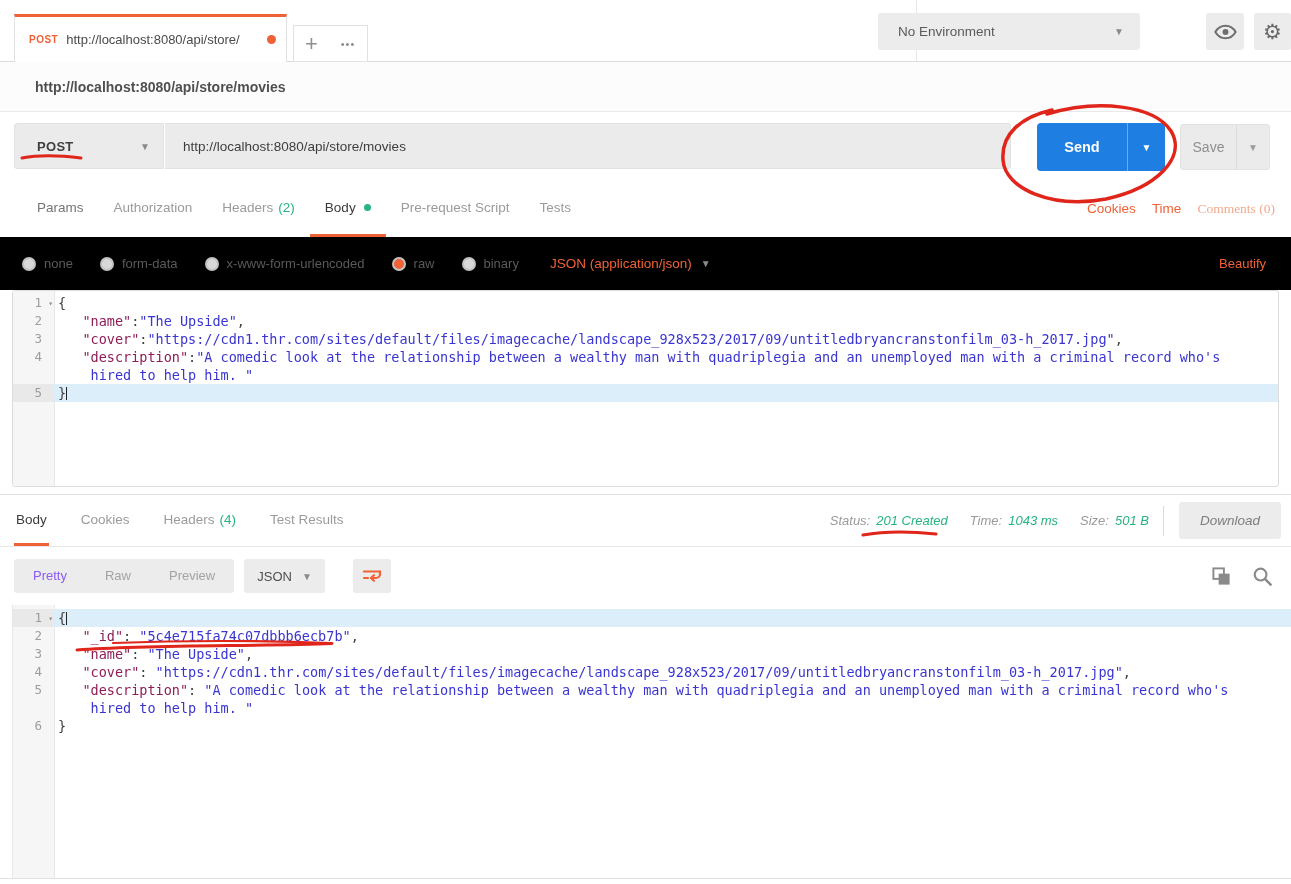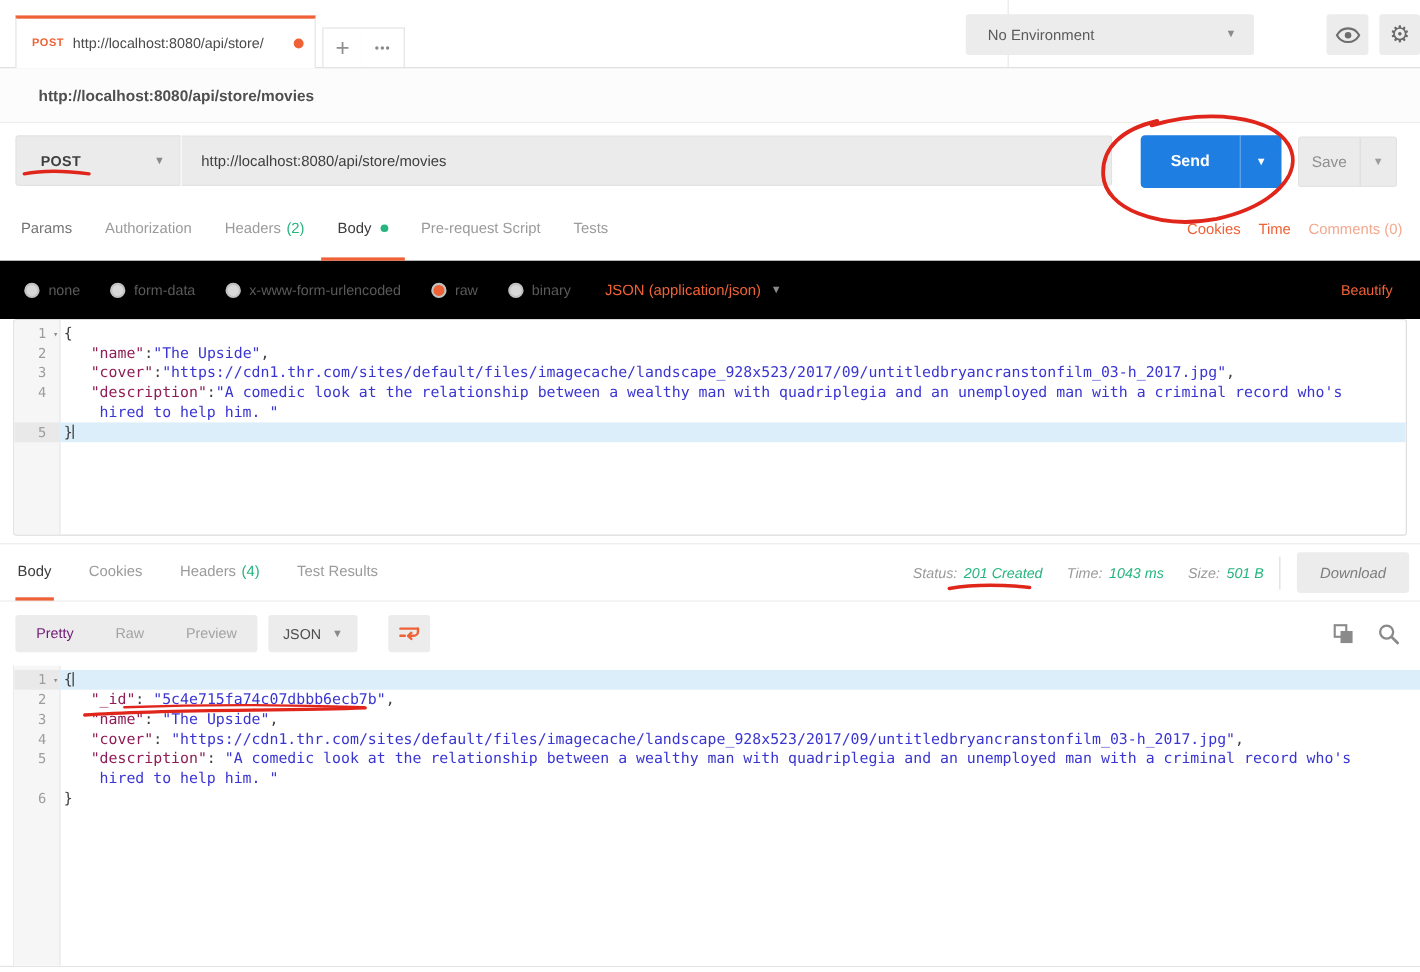--- a/index.html
+++ b/index.html
@@ -33,29 +33,29 @@
   .urlbox{position:absolute;left:165px;top:11px;width:846px;height:46px;background:#ebebeb;border:1px solid #e2e2e2;border-left:none;border-radius:0 3px 3px 0;box-sizing:border-box;display:flex;align-items:center;}
   .urlbox input{border:0;background:transparent;outline:none;font-family:"Liberation Sans",sans-serif;font-size:13.5px;color:#3e3e3e;padding:0 18px;width:100%;}
   .sendbtn{position:absolute;left:1037px;top:11px;width:128px;height:48px;background:#1E7EE2;border-radius:4px;display:flex;cursor:pointer;}
   .send-main{width:90px;display:flex;align-items:center;justify-content:center;color:#fff;font-size:14.5px;font-weight:700;}
   .send-caret{flex:1;border-left:1px solid rgba(255,255,255,.35);display:flex;align-items:center;justify-content:center;color:#fff;font-size:10px;}
   .savebtn{position:absolute;left:1180px;top:12px;width:90px;height:46px;background:#ebebeb;border:1px solid #e2e2e2;border-radius:3px;box-sizing:border-box;display:flex;}
   .save-main{flex:1;display:flex;align-items:center;justify-content:center;color:#8f8f8f;font-size:14px;}
   .save-caret{width:32px;border-left:1px solid #dcdcdc;display:flex;align-items:center;justify-content:center;color:#9c9c9c;font-size:10px;}
 
   
-  .reqtabs{height:57px;display:flex;align-items:stretch;padding-left:4px;background:#fff;}
+  .reqtabs{height:57px;display:flex;align-items:stretch;padding-left:22px;background:#fff;}
   .qtab{display:flex;align-items:center;padding:0 15px;font-size:13.5px;color:#9b9b9b;border-bottom:3px solid transparent;box-sizing:border-box;cursor:pointer;}
   .qtab.active{color:#3b3b3b;border-bottom-color:#EF6237;}
   .qtab.tone-mid{color:#757575;}
   .count{color:#26B47F;margin-left:5px;}
   .gdot{width:7px;height:7px;border-radius:50%;background:#26B47F;margin-left:8px;}
   .links{margin-left:auto;display:flex;align-items:center;gap:16px;padding-right:16px;font-size:13.5px;}
   .lnk{color:#EF6237;cursor:pointer;}
-  .lnk.faded{color:#F3A98E;}
+  .lnk.faded{color:#F3A98E;font-family:Liberation Serif, serif;}
 
   
   .modes{height:53px;display:flex;align-items:center;padding-left:22px;gap:27px;background:#000000;}
   .mode{display:flex;align-items:center;gap:8px;font-size:13px;color:#5a5a5a;cursor:pointer;}
   .radio{width:10px;height:10px;border-radius:50%;background:#d8d8d8;border:2px solid #c2c2c2;}
   .radio.on{background:#EF6237;}
   .ctype{display:flex;align-items:center;gap:9px;color:#EF6237;font-size:13.5px;margin-left:4px;cursor:pointer;}
   .beautify{margin-left:auto;padding-right:25px;color:#EF6237;font-size:13px;cursor:pointer;}
 
   
@@ -83,21 +83,21 @@
   .statusgrp{margin-left:auto;display:flex;align-items:center;padding-right:10px;font-size:13px;font-style:italic;}
   .slabel{color:#9a9a9a;margin-right:6px;}
   .sval{color:#26B47F;margin-right:22px;}
   .vdiv{width:1px;height:30px;background:#d9d9d9;margin:0 2px 0 0;}
   .dlbtn{background:#ececec;border-radius:3px;height:37px;padding:0 21px;display:flex;align-items:center;color:#7d7d7d;font-size:13.5px;margin-left:13px;cursor:pointer;}
 
   
   .resptool{height:58px;display:flex;align-items:center;padding-left:14px;background:#fff;}
   .seggrp{display:flex;background:#ececec;border-radius:3px;height:34px;}
   .seg{padding:0 19px;line-height:34px;font-size:13px;color:#a3a3a3;cursor:pointer;}
-  .seg.active{color:#701a75;}
+  .seg.active{color:#8b5cf6;}
   .fmtsel{margin-left:10px;height:34px;background:#ececec;border-radius:3px;display:flex;align-items:center;padding:0 13px;font-size:13px;color:#4f4f4f;gap:10px;cursor:pointer;}
   .wrapbtn{margin-left:28px;width:38px;height:34px;background:#ececec;border-radius:3px;display:flex;align-items:center;justify-content:center;cursor:pointer;}
   .ricons{margin-left:auto;display:flex;align-items:center;gap:20px;padding-right:18px;}
   .bottomline{border-top:1px solid #e2e2e2;height:6px;}
 
   
   .anno{position:absolute;left:0;top:0;pointer-events:none;z-index:40;}
 </style>
 </head>
 <body>

